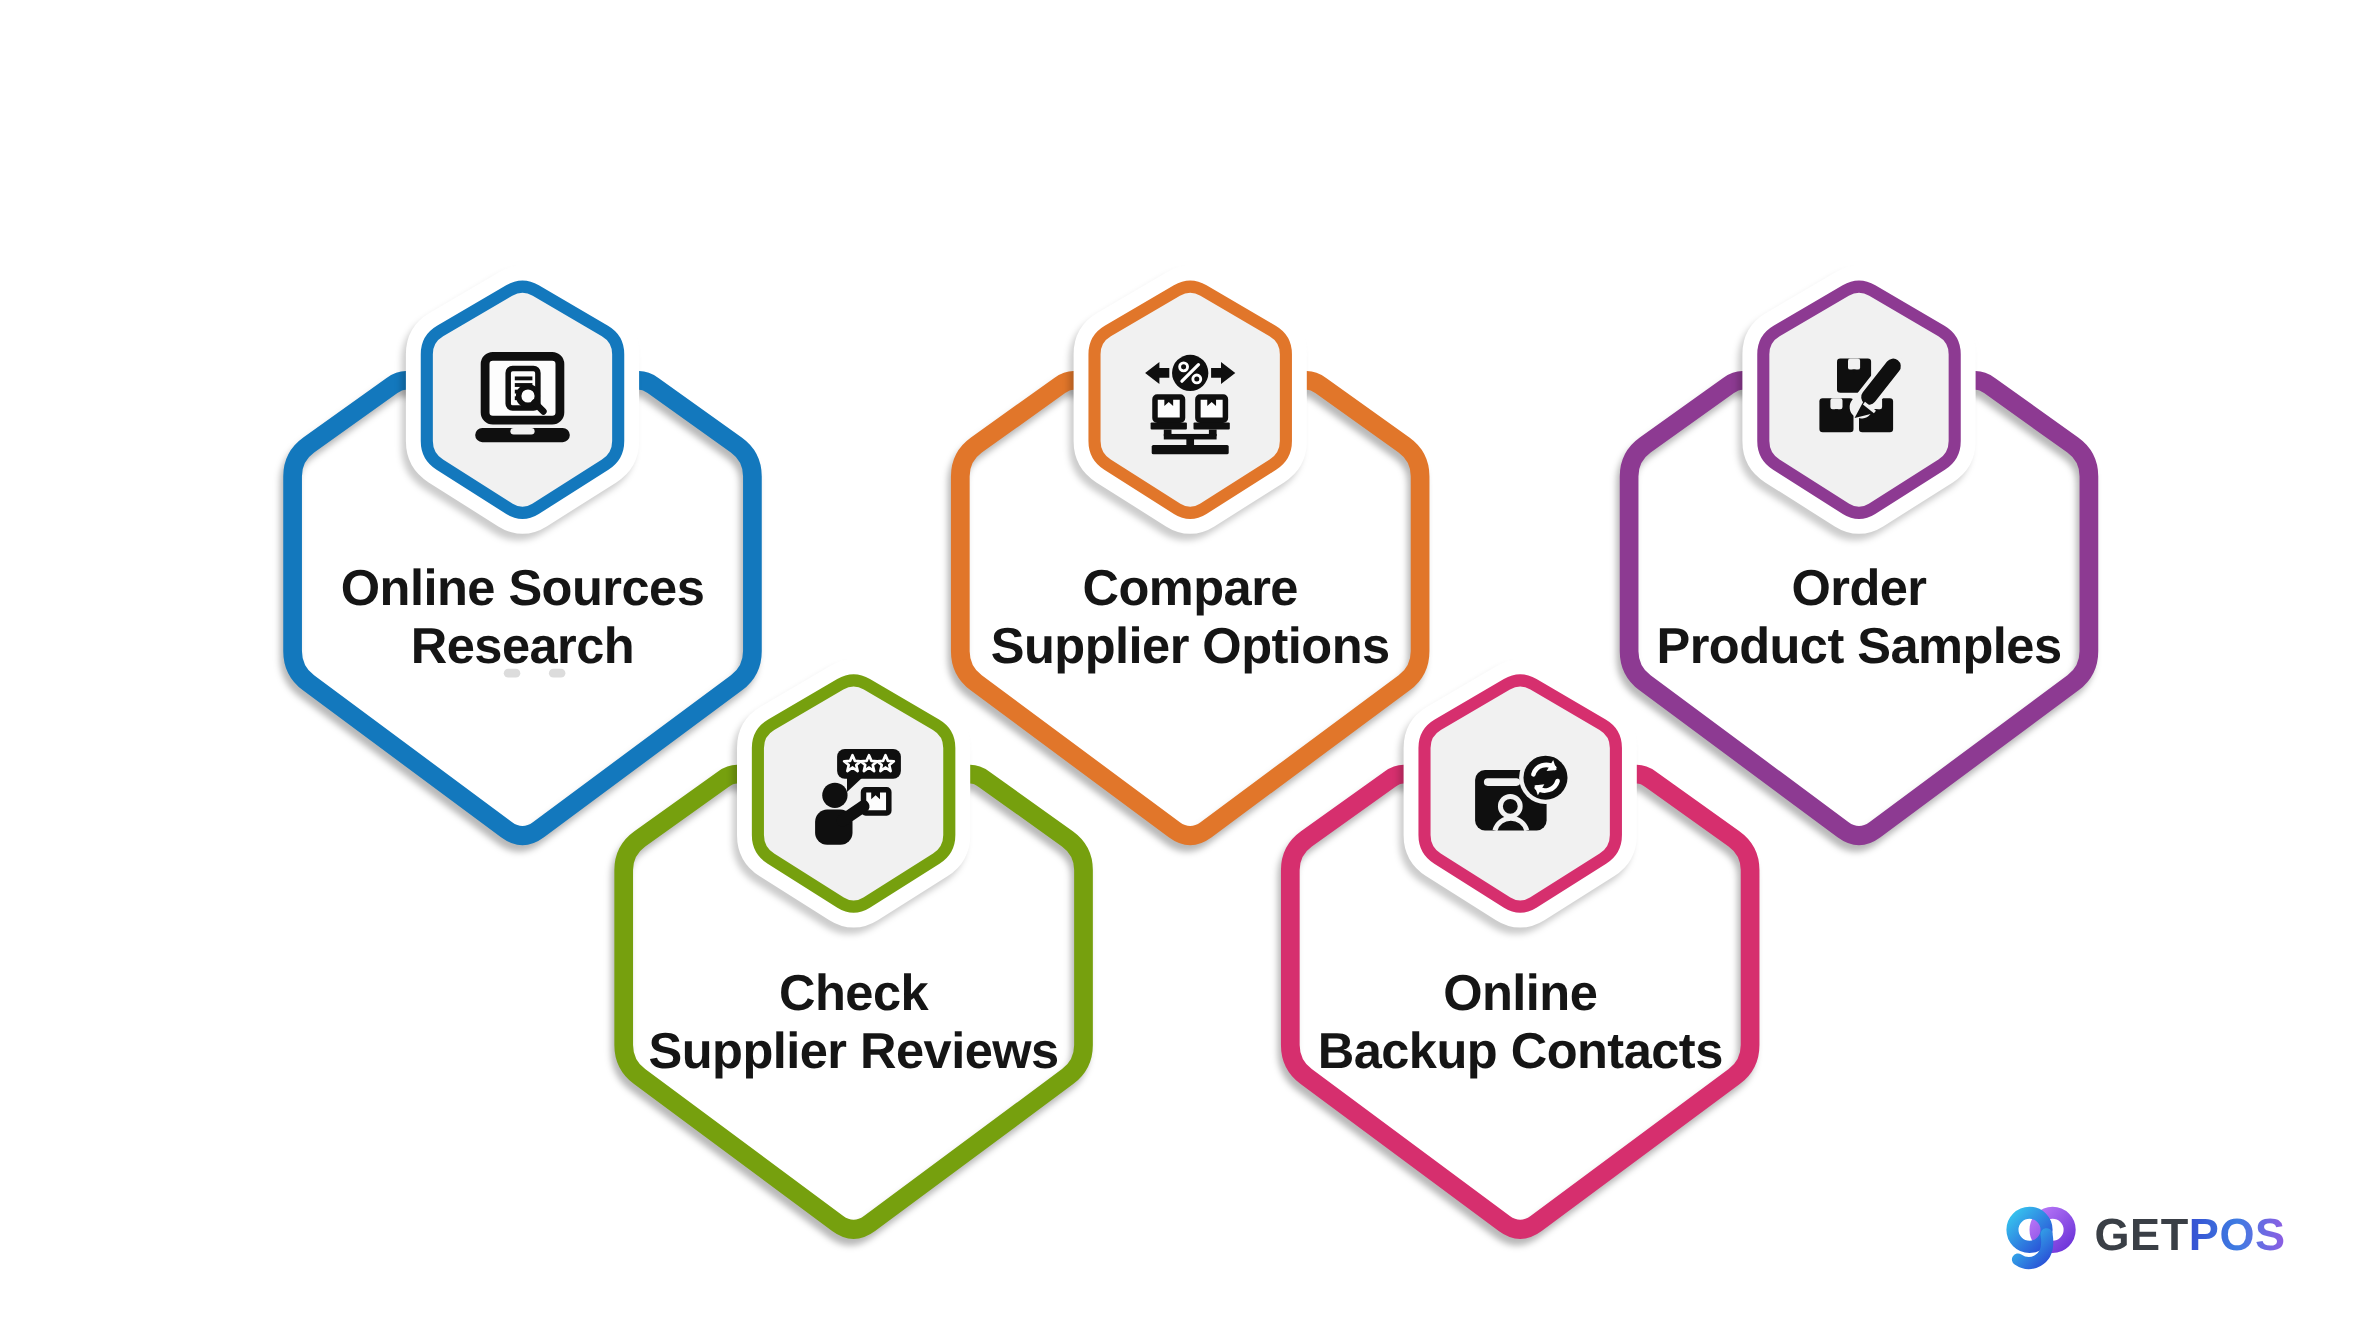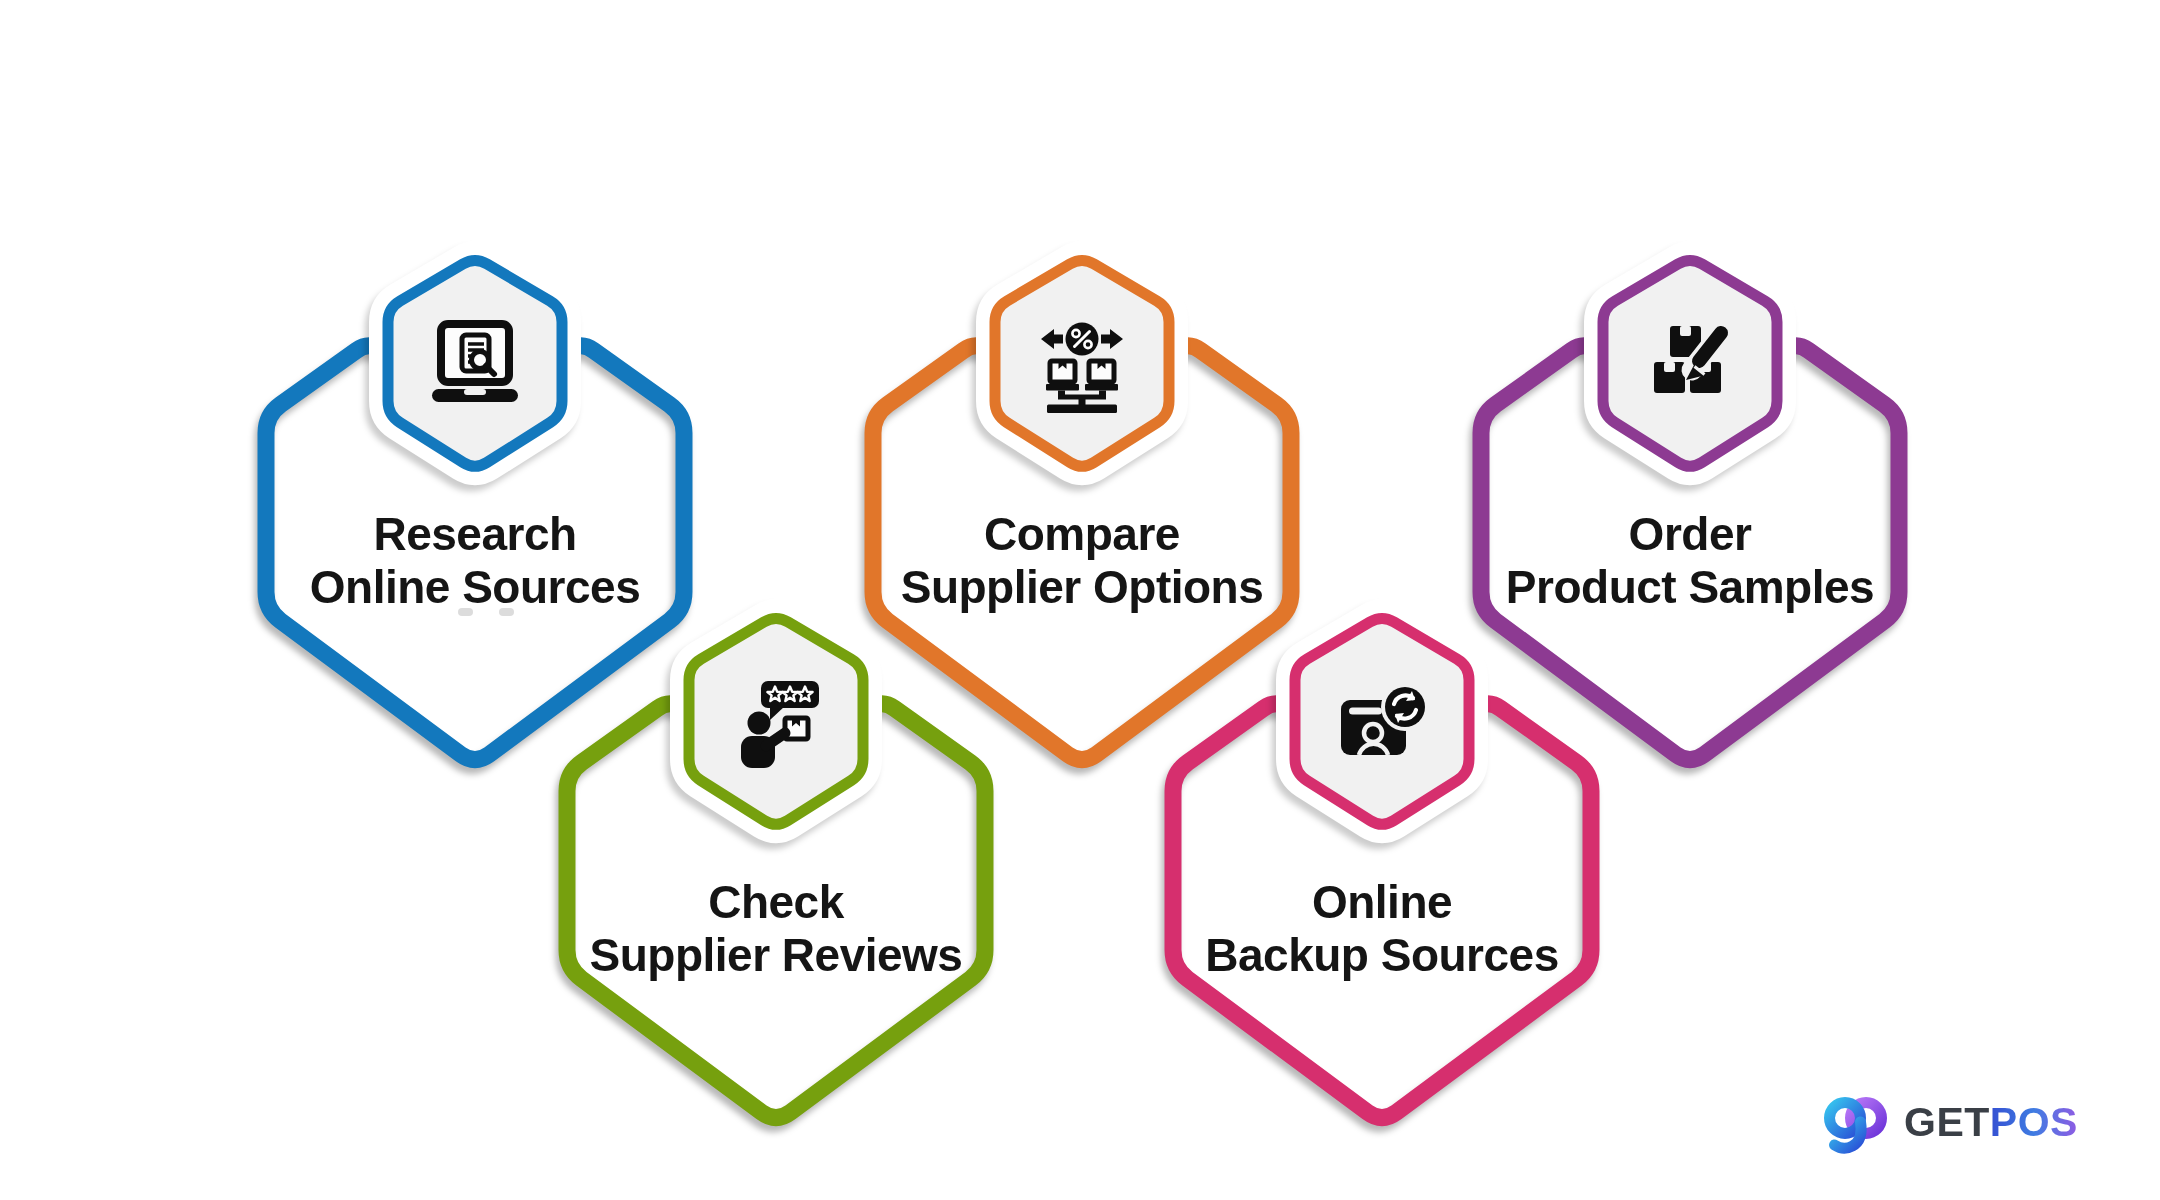--- a/index.html
+++ b/index.html
@@ -47,22 +47,22 @@
           <line x1="41" y1="38" x2="48" y2="38" stroke="currentColor" stroke-width="3.5"></line>
           <line x1="41" y1="44" x2="46" y2="44" stroke="currentColor" stroke-width="3.5"></line>
           <circle cx="53" cy="42" r="8.5" fill="#fdfdfd" stroke="currentColor" stroke-width="5"></circle>
           <line x1="59" y1="48" x2="67" y2="56" stroke="currentColor" stroke-width="6" stroke-linecap="round"></line>
           <rect x="5" y="71" width="86" height="13" rx="6.5" fill="currentColor"></rect>
           <rect x="37" y="71" width="22" height="6" rx="3" fill="#f1f1f1"></rect>
         </g>
       </g>
     </svg>
     <div class="label">
+      <div>Online Sources</div>
       <div>Research</div>
-      <div>Online Sources</div>
     </div>
     <div class="dots">
         <i></i>
         <i></i>
       </div>
   </div>
 
   <div class="item row1" style="left: 862px; top: 248px; --c: #e1762a; --badge: #f1f1f1;">
     <svg width="440" height="560" viewBox="0 0 440 560">
       <path class="hex-big" d="M101.35279751827878,102.46228748694374 Q116,92 128.48555036718568,104.96576384284666 L207.51444963281432,187.03423615715334 Q220,200 232.48555036718568,187.03423615715334 L311.5144496328143,104.96576384284666 Q324,92 338.64720248172125,102.46228748694374 L414.35279751827875,156.53771251305625 Q429,167 429,185 L429,344 Q429,362 414.5421001263637,372.72236593499343 L234.4578998736363,506.27763406500657 Q220,517 205.5421001263637,506.27763406500657 L25.4578998736363,372.72236593499343 Q11,362 11,344 L11,185 Q11,167 25.64720248172123,156.53771251305625 Z"></path>
@@ -166,21 +166,21 @@
           <circle cx="71" cy="31" r="20" fill="currentColor"></circle>
           <path d="M60 28 a12 12 0 0 1 19 -6" fill="none" stroke="#fff" stroke-width="4.2" stroke-linecap="round"></path>
           <path d="M78 15 l3 9 -9 1 z" fill="#fff"></path>
           <path d="M82 34 a12 12 0 0 1 -19 6" fill="none" stroke="#fff" stroke-width="4.2" stroke-linecap="round"></path>
           <path d="M64 47 l-3 -9 9 -1 z" fill="#fff"></path>
         </g>
       </g>
     </svg>
     <div class="label">
       <div>Online</div>
-      <div>Backup Sources</div>
+      <div>Backup Contacts</div>
     </div>
   </div>
 
   <div class="logo">
     <svg class="logo-mark" width="78" height="72" viewBox="0 0 78 70">
       <defs>
         <linearGradient id="gB" x1="0" y1="0" x2="1" y2="1">
           <stop offset="0" stop-color="#36c3ee"></stop>
             <stop offset="1" stop-color="#2a4fd6"></stop>
         </linearGradient>

